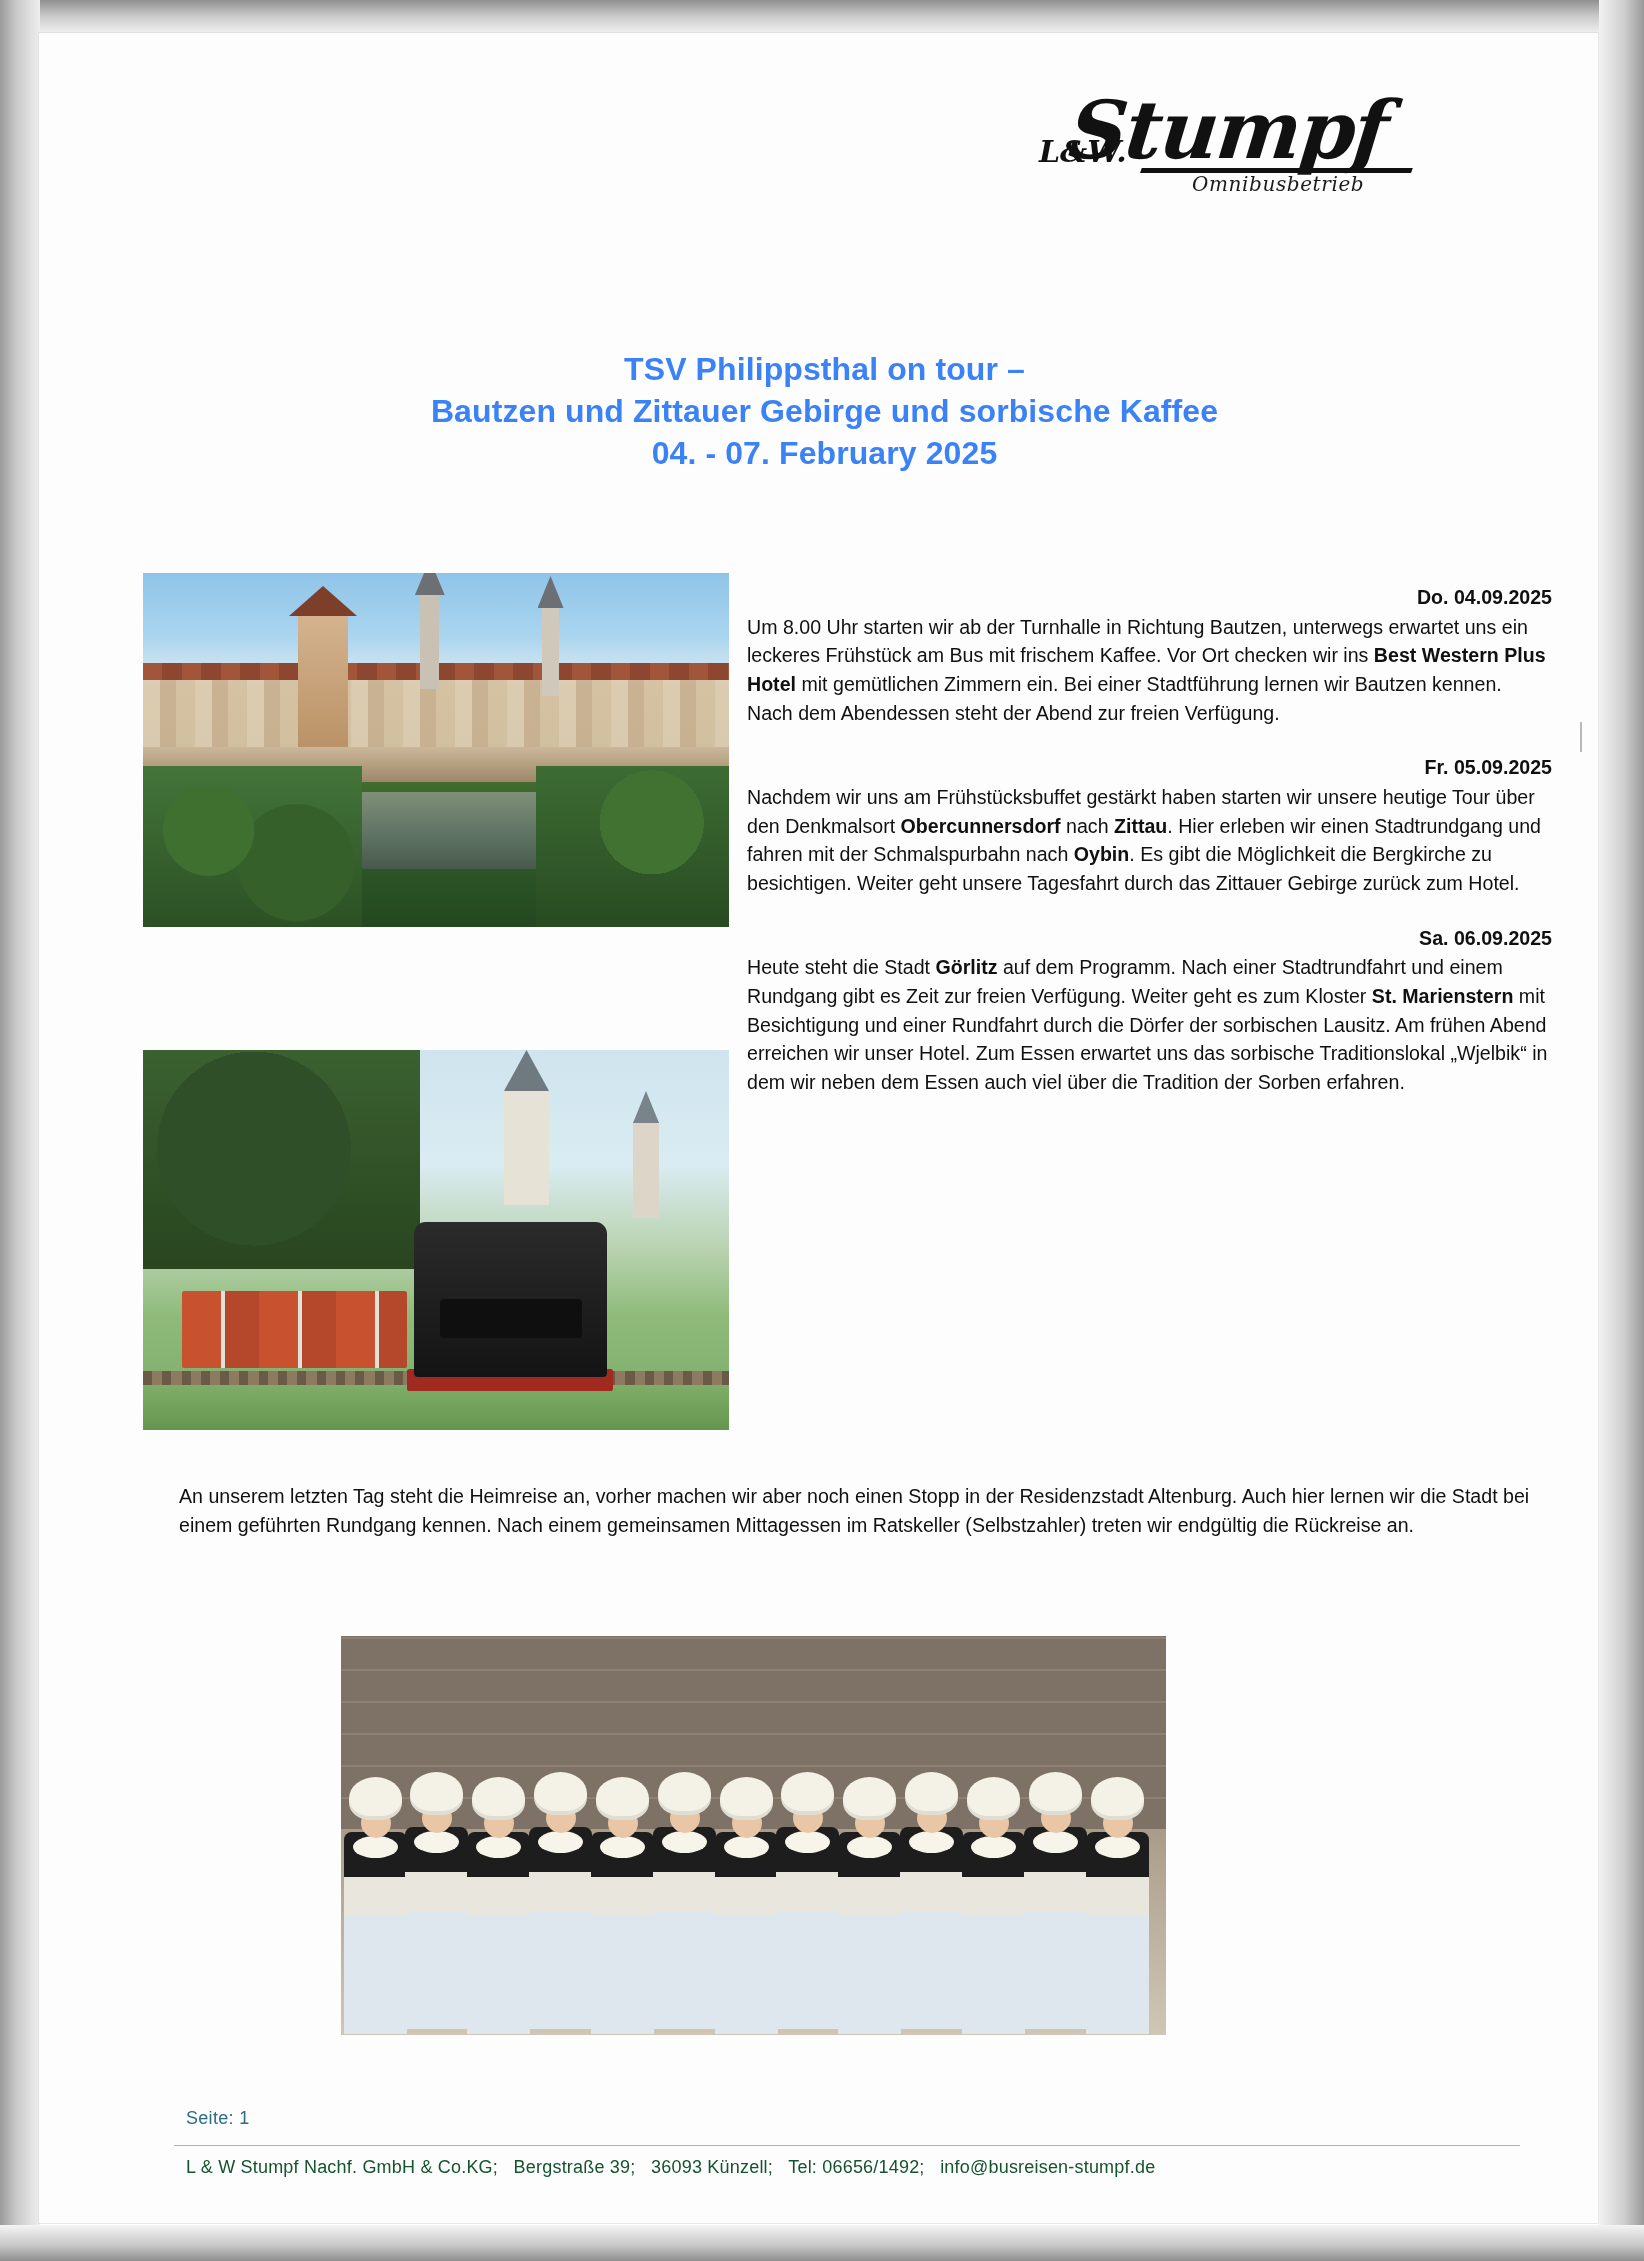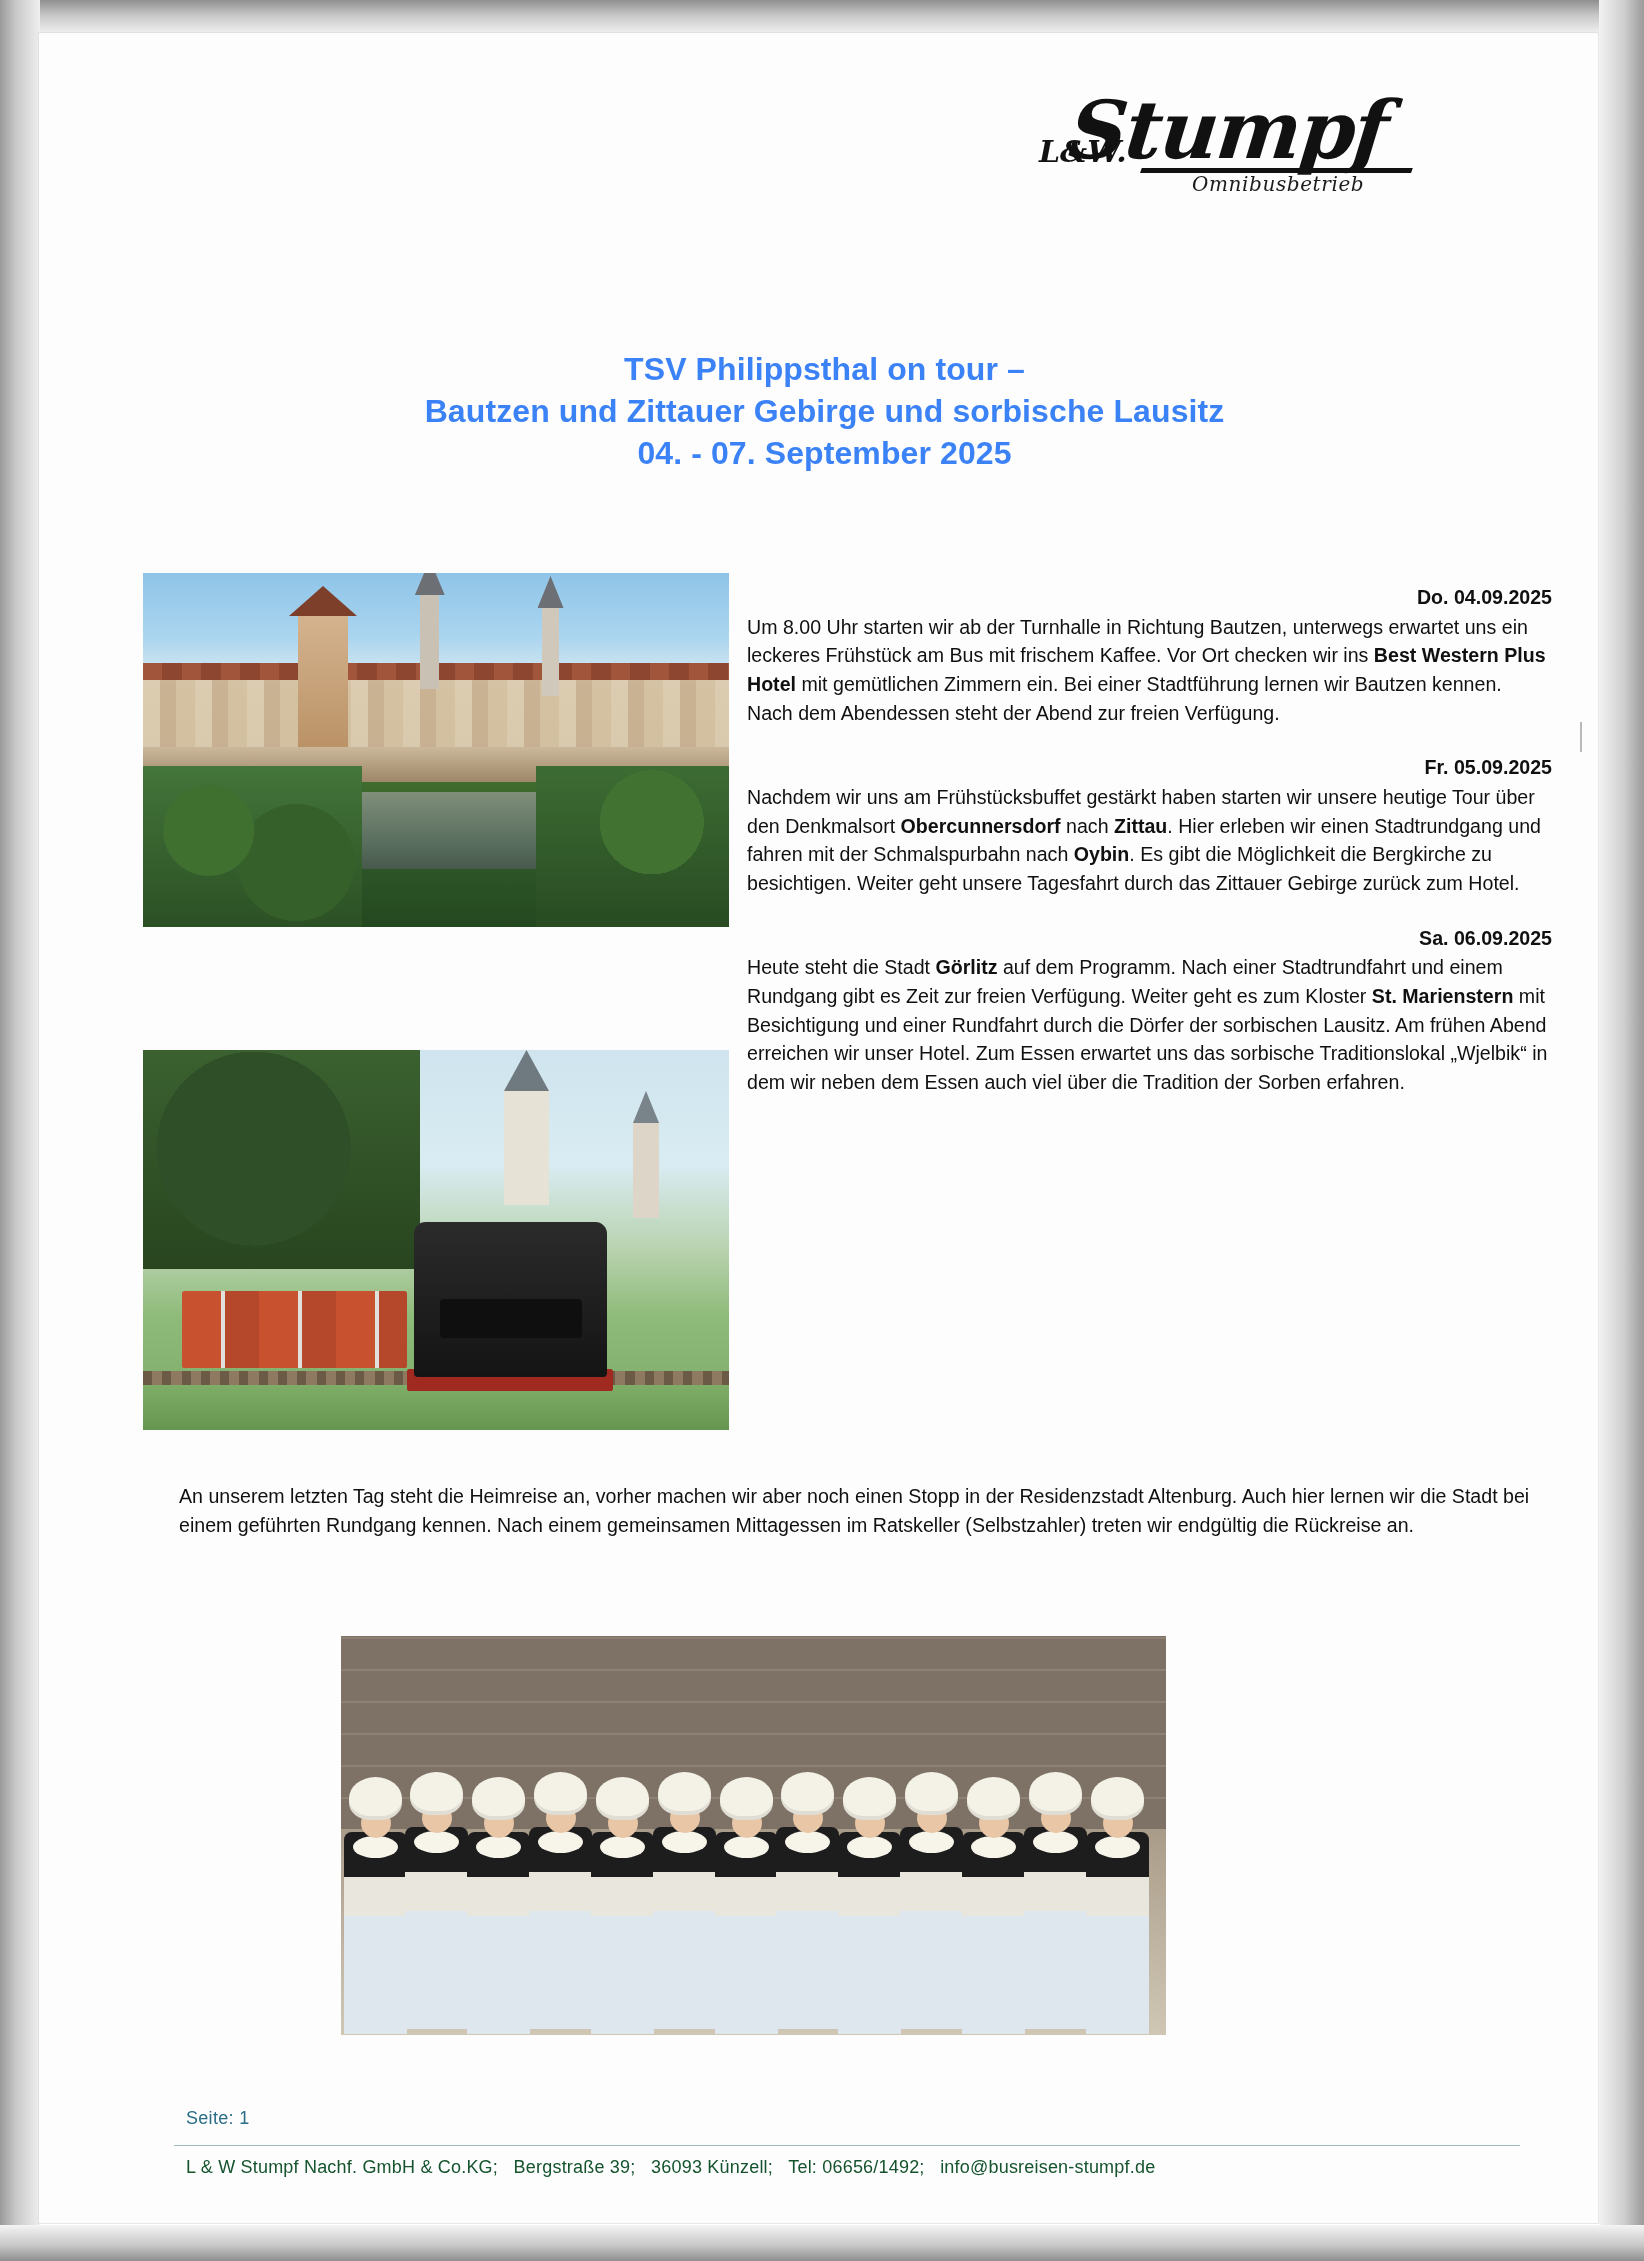--- a/index.html
+++ b/index.html
@@ -346,22 +346,22 @@
 
   <div class="logo">
     <div class="logo-prefix">L&amp;W.</div>
     <div class="logo-script">Stumpf</div>
     <div class="logo-underline"></div>
     <div class="logo-sub">Omnibusbetrieb</div>
   </div>
 
   <div class="title-block">
     <div class="title-line">TSV Philippsthal on tour –</div>
-    <div class="title-line">Bautzen und Zittauer Gebirge und sorbische Lausitz</div>
-    <div class="title-line">04. - 07. September 2025</div>
+    <div class="title-line">Bautzen und Zittauer Gebirge und sorbische Kaffee</div>
+    <div class="title-line">04. - 07. February 2025</div>
   </div>
 
   <div class="img-bautzen">
     <div class="townrow"></div>
     <div class="roofs"></div>
     <div class="towerA"></div>
     <div class="towerB"></div>
     <div class="towerC"></div>
     <div class="wall"></div>
     <div class="river"></div>

